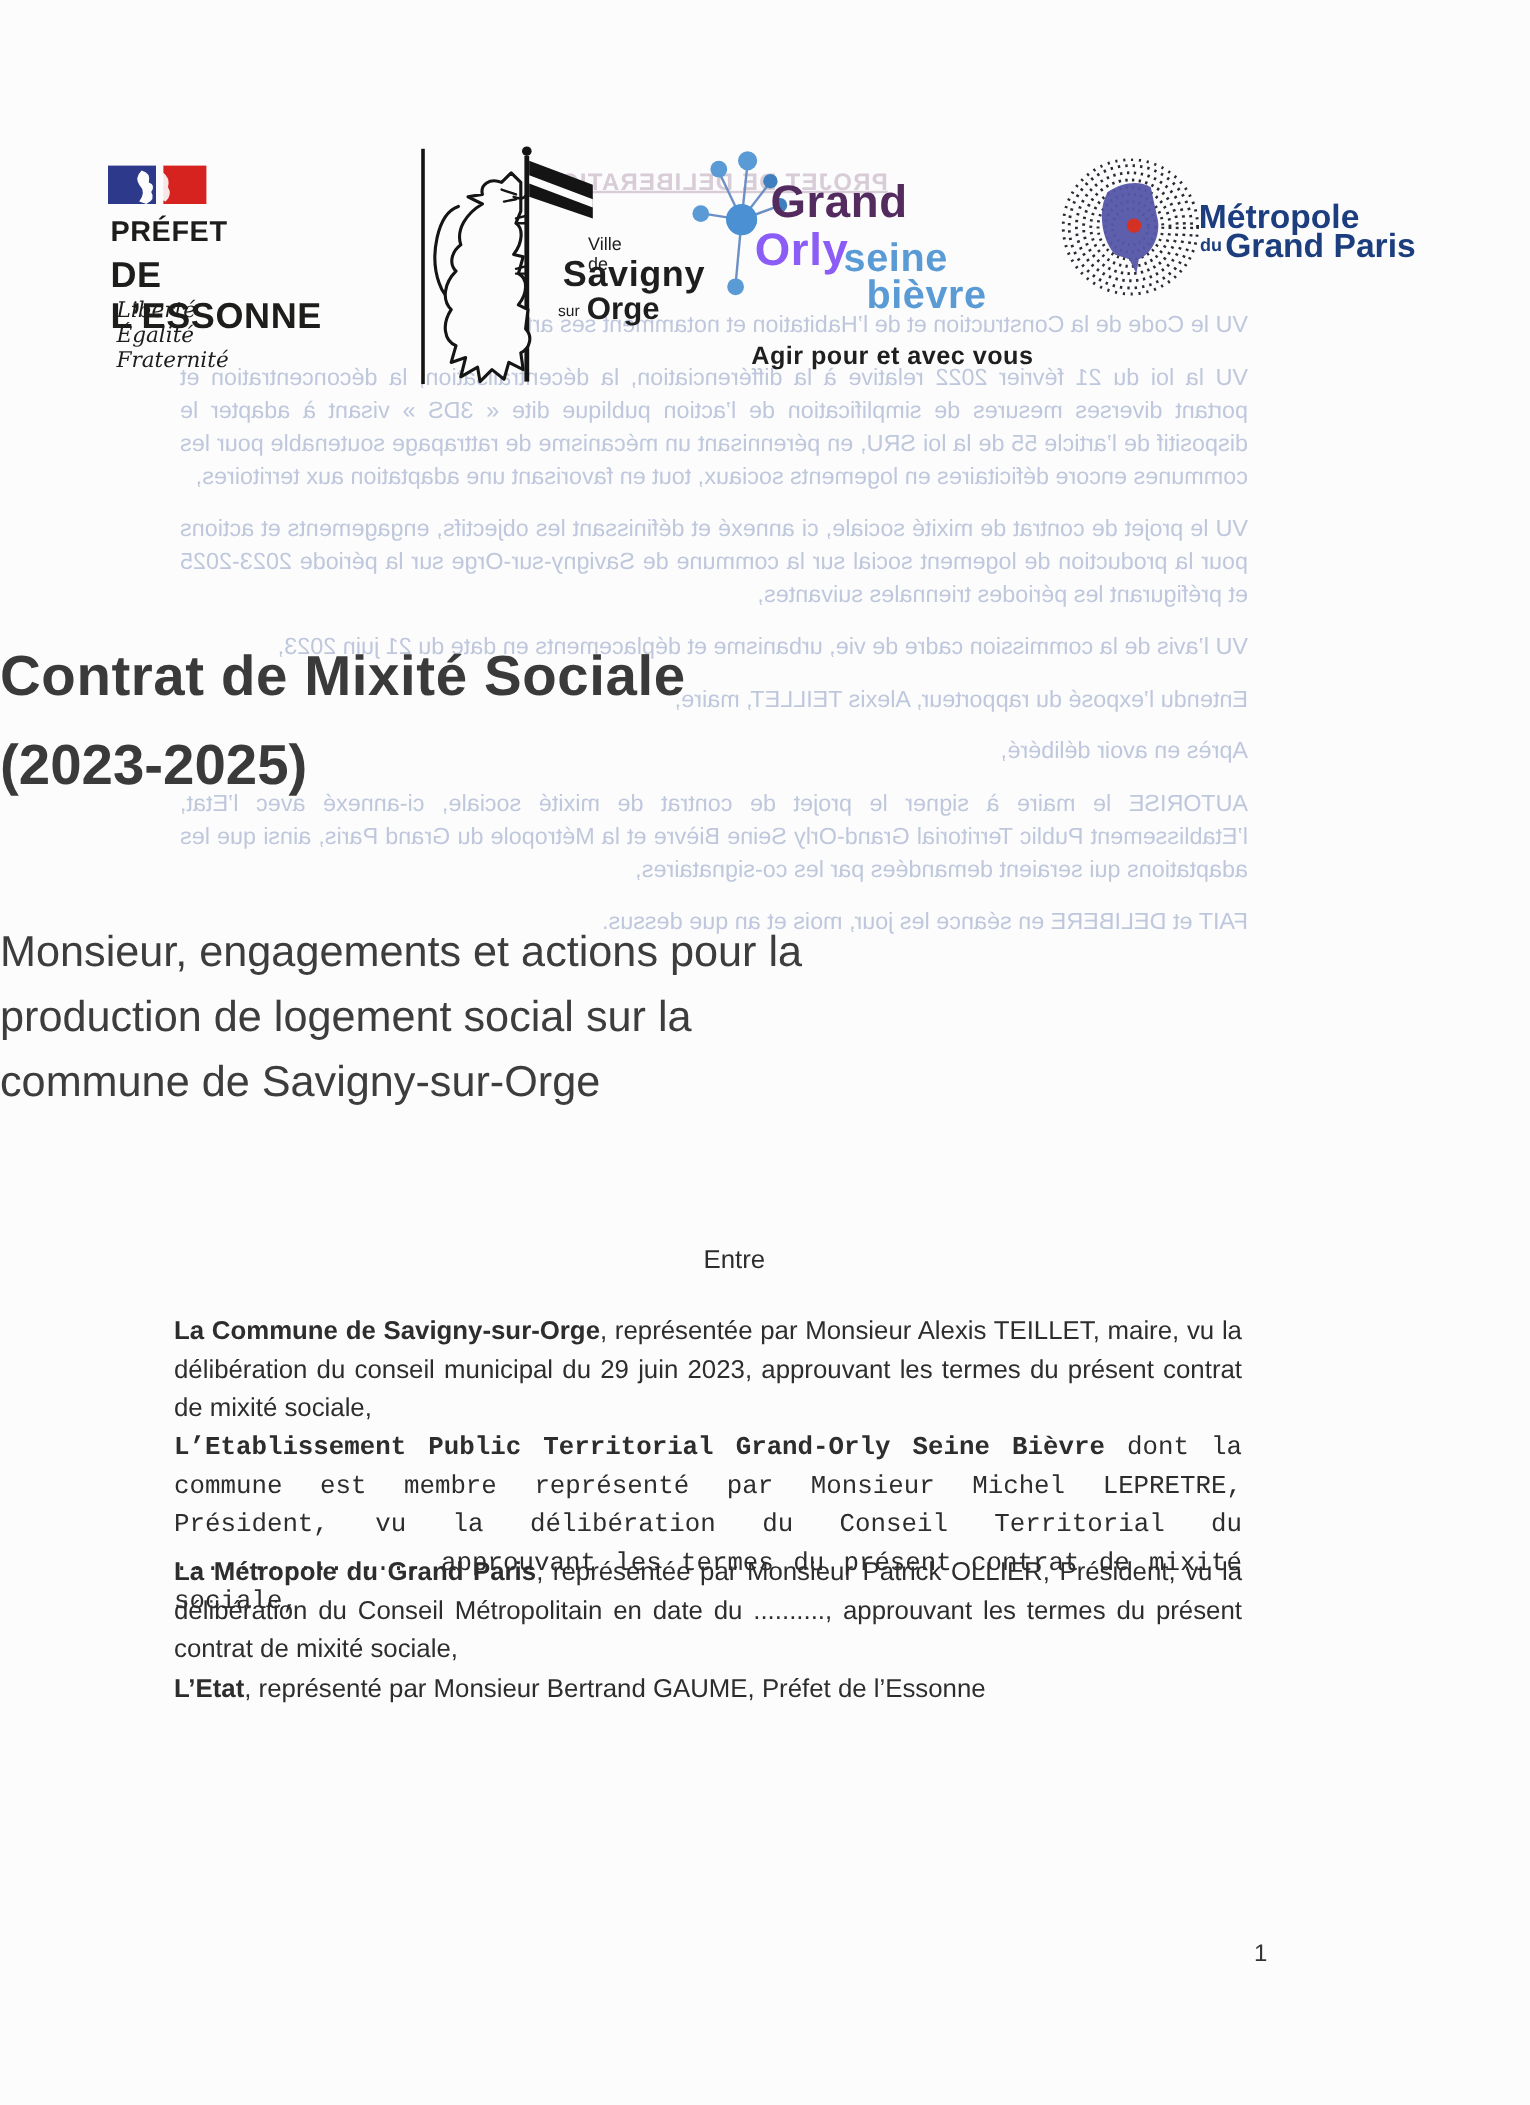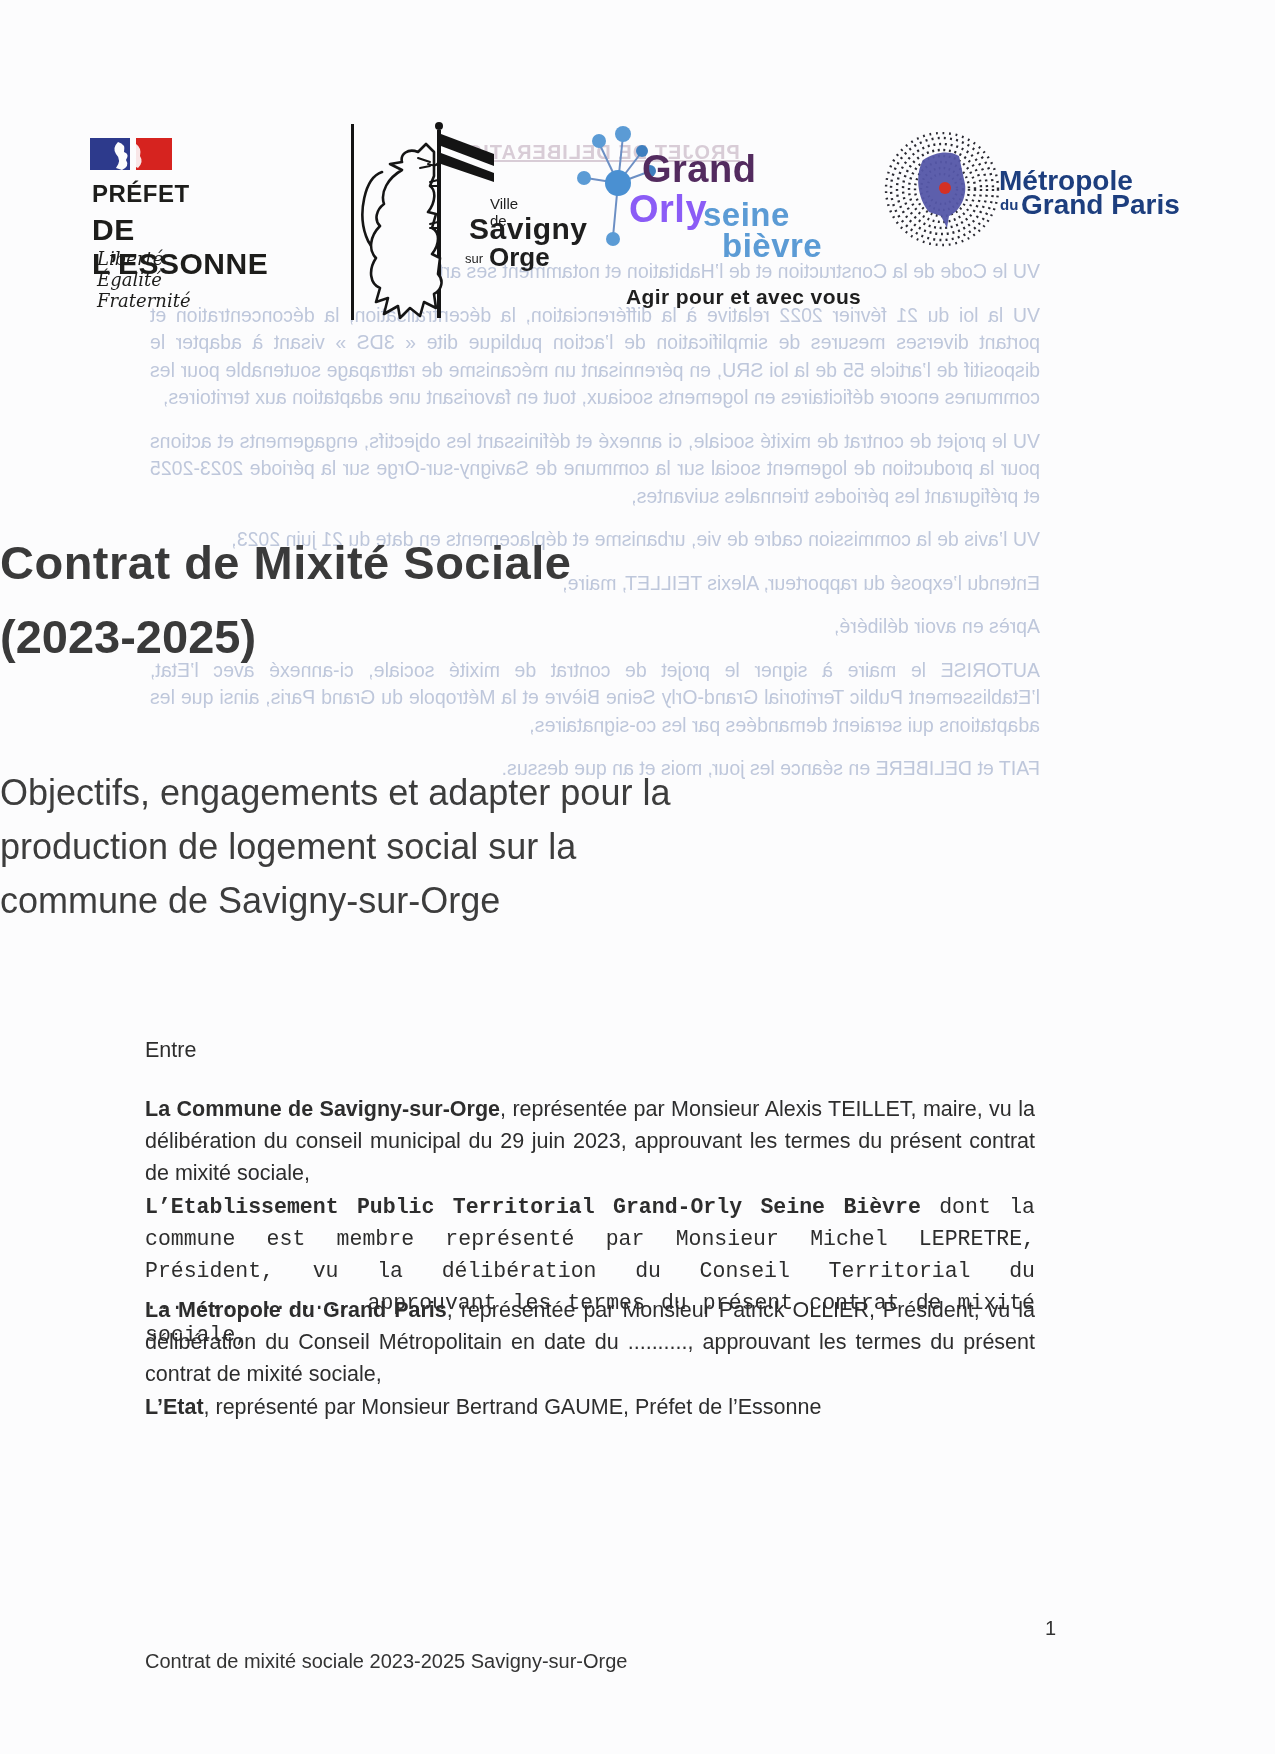--- a/index.html
+++ b/index.html
@@ -40,21 +40,21 @@
   .mgp2{left:1021px;top:189px;font-size:28px;}
 
   
   .center-col{left:0;width:1190px;text-align:left;}
   .title1{top:535px;font-size:47px;font-weight:bold;color:#3a3a3a;letter-spacing:.5px;}
   .title2{top:609px;font-size:47px;font-weight:bold;color:#3a3a3a;}
   .subtitle{top:766px;font-size:36px;line-height:54px;color:#3d3d3d;}
 
   
   .body-text{left:145px;width:890px;font-size:21.5px;line-height:32px;text-align:justify;color:#2d2d2d;}
-  .intro{top:1034px;text-align:left;}
+  .intro{top:1034px;text-align:center;margin-left:22px;}
   .p1{top:1071px;} .p2{top:1169px;font-family:Liberation Mono, monospace;} .p3{top:1272px;} .p4{top:1369px;text-align:left;}
 
   
   .footer-text{left:145px;top:1650px;font-size:20px;color:#333;}
   .page-number{left:1045px;top:1617px;font-size:20px;color:#333;}
 </style>
 </head>
 <body>
 
 <div class="page">
@@ -152,31 +152,30 @@
   </svg>
   <div>
     <div class="abs mgp-text mgp1">Métropole</div>
     <div class="abs mgp-text mgp-du">du</div>
     <div class="abs mgp-text mgp2">Grand Paris</div>
   </div>
 
   <div class="abs center-col title1">Contrat de Mixité Sociale</div>
   <div class="abs center-col title2">(2023-2025)</div>
   <div class="abs center-col subtitle">
-    <div>Objectifs, engagements et adapter pour la</div>
+    <div>Monsieur, engagements et actions pour la</div>
     <div>production de logement social sur la</div>
     <div>commune de Savigny-sur-Orge</div>
   </div>
 
   <div class="abs body-text intro">Entre</div>
 
   <p class="abs body-text p1"><b>La Commune de Savigny-sur-Orge</b><span>, représentée par Monsieur Alexis TEILLET, maire, vu la délibération du conseil municipal du 29 juin 2023, approuvant les termes du présent contrat de mixité sociale,</span></p>
 
   <p class="abs body-text p2"><b>L’Etablissement Public Territorial Grand-Orly Seine Bièvre</b><span> dont la commune est membre représenté par Monsieur Michel LEPRETRE, Président, vu la délibération du Conseil Territorial du ..............., approuvant les termes du présent contrat de mixité sociale,</span></p>
 
   <p class="abs body-text p3"><b>La Métropole du Grand Paris</b><span>, représentée par Monsieur Patrick OLLIER, Président, vu la délibération du Conseil Métropolitain en date du .........., approuvant les termes du présent contrat de mixité sociale,</span></p>
 
   <p class="abs body-text p4"><b>L’Etat</b><span>, représenté par Monsieur Bertrand GAUME, Préfet de l’Essonne</span></p>
 
   <div class="abs page-number">1</div>
-  <div class="abs footer-text">Contrat de mixité sociale 2023-2025 Savigny-sur-Orge</div>
 
 </div>
 
 </body></html>

